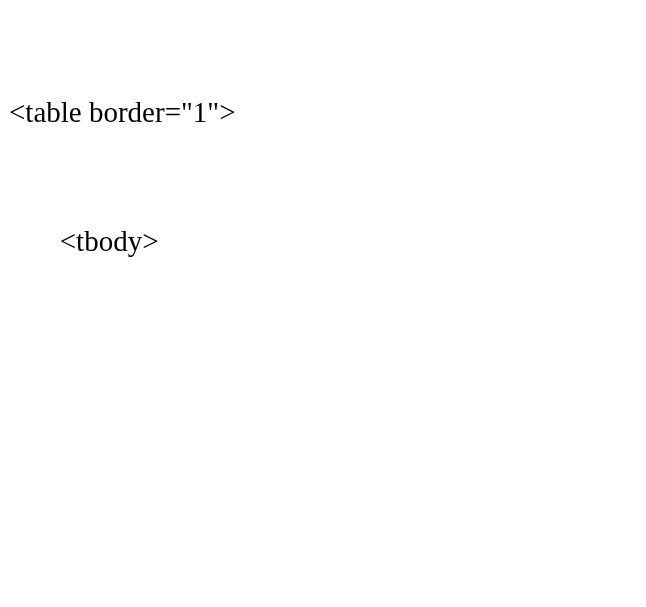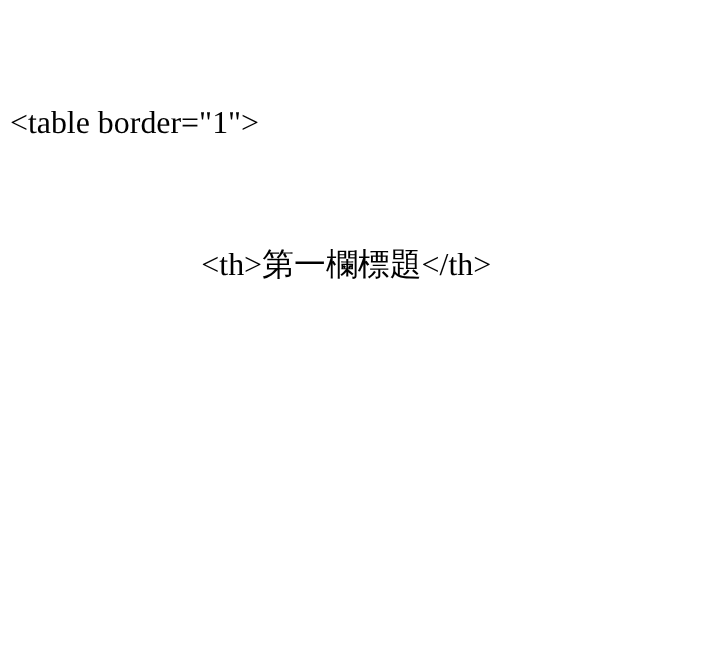--- a/index.html
+++ b/index.html
@@ -26,21 +26,21 @@
       height: 43px;
       white-space: pre;
     }
   </style>
 </head>
 <body>
 
 <div class="page">
   <div class="code-snippet">
     <div class="code-line">&lt;table border="1"&gt;</div>
-    <div class="code-line">                        &lt;th&gt;第一欄標題&lt;/th&gt;</div>
+    <div class="code-line">       &lt;tbody&gt;</div>
     
     
     
     
     
     
     
     
     
     

